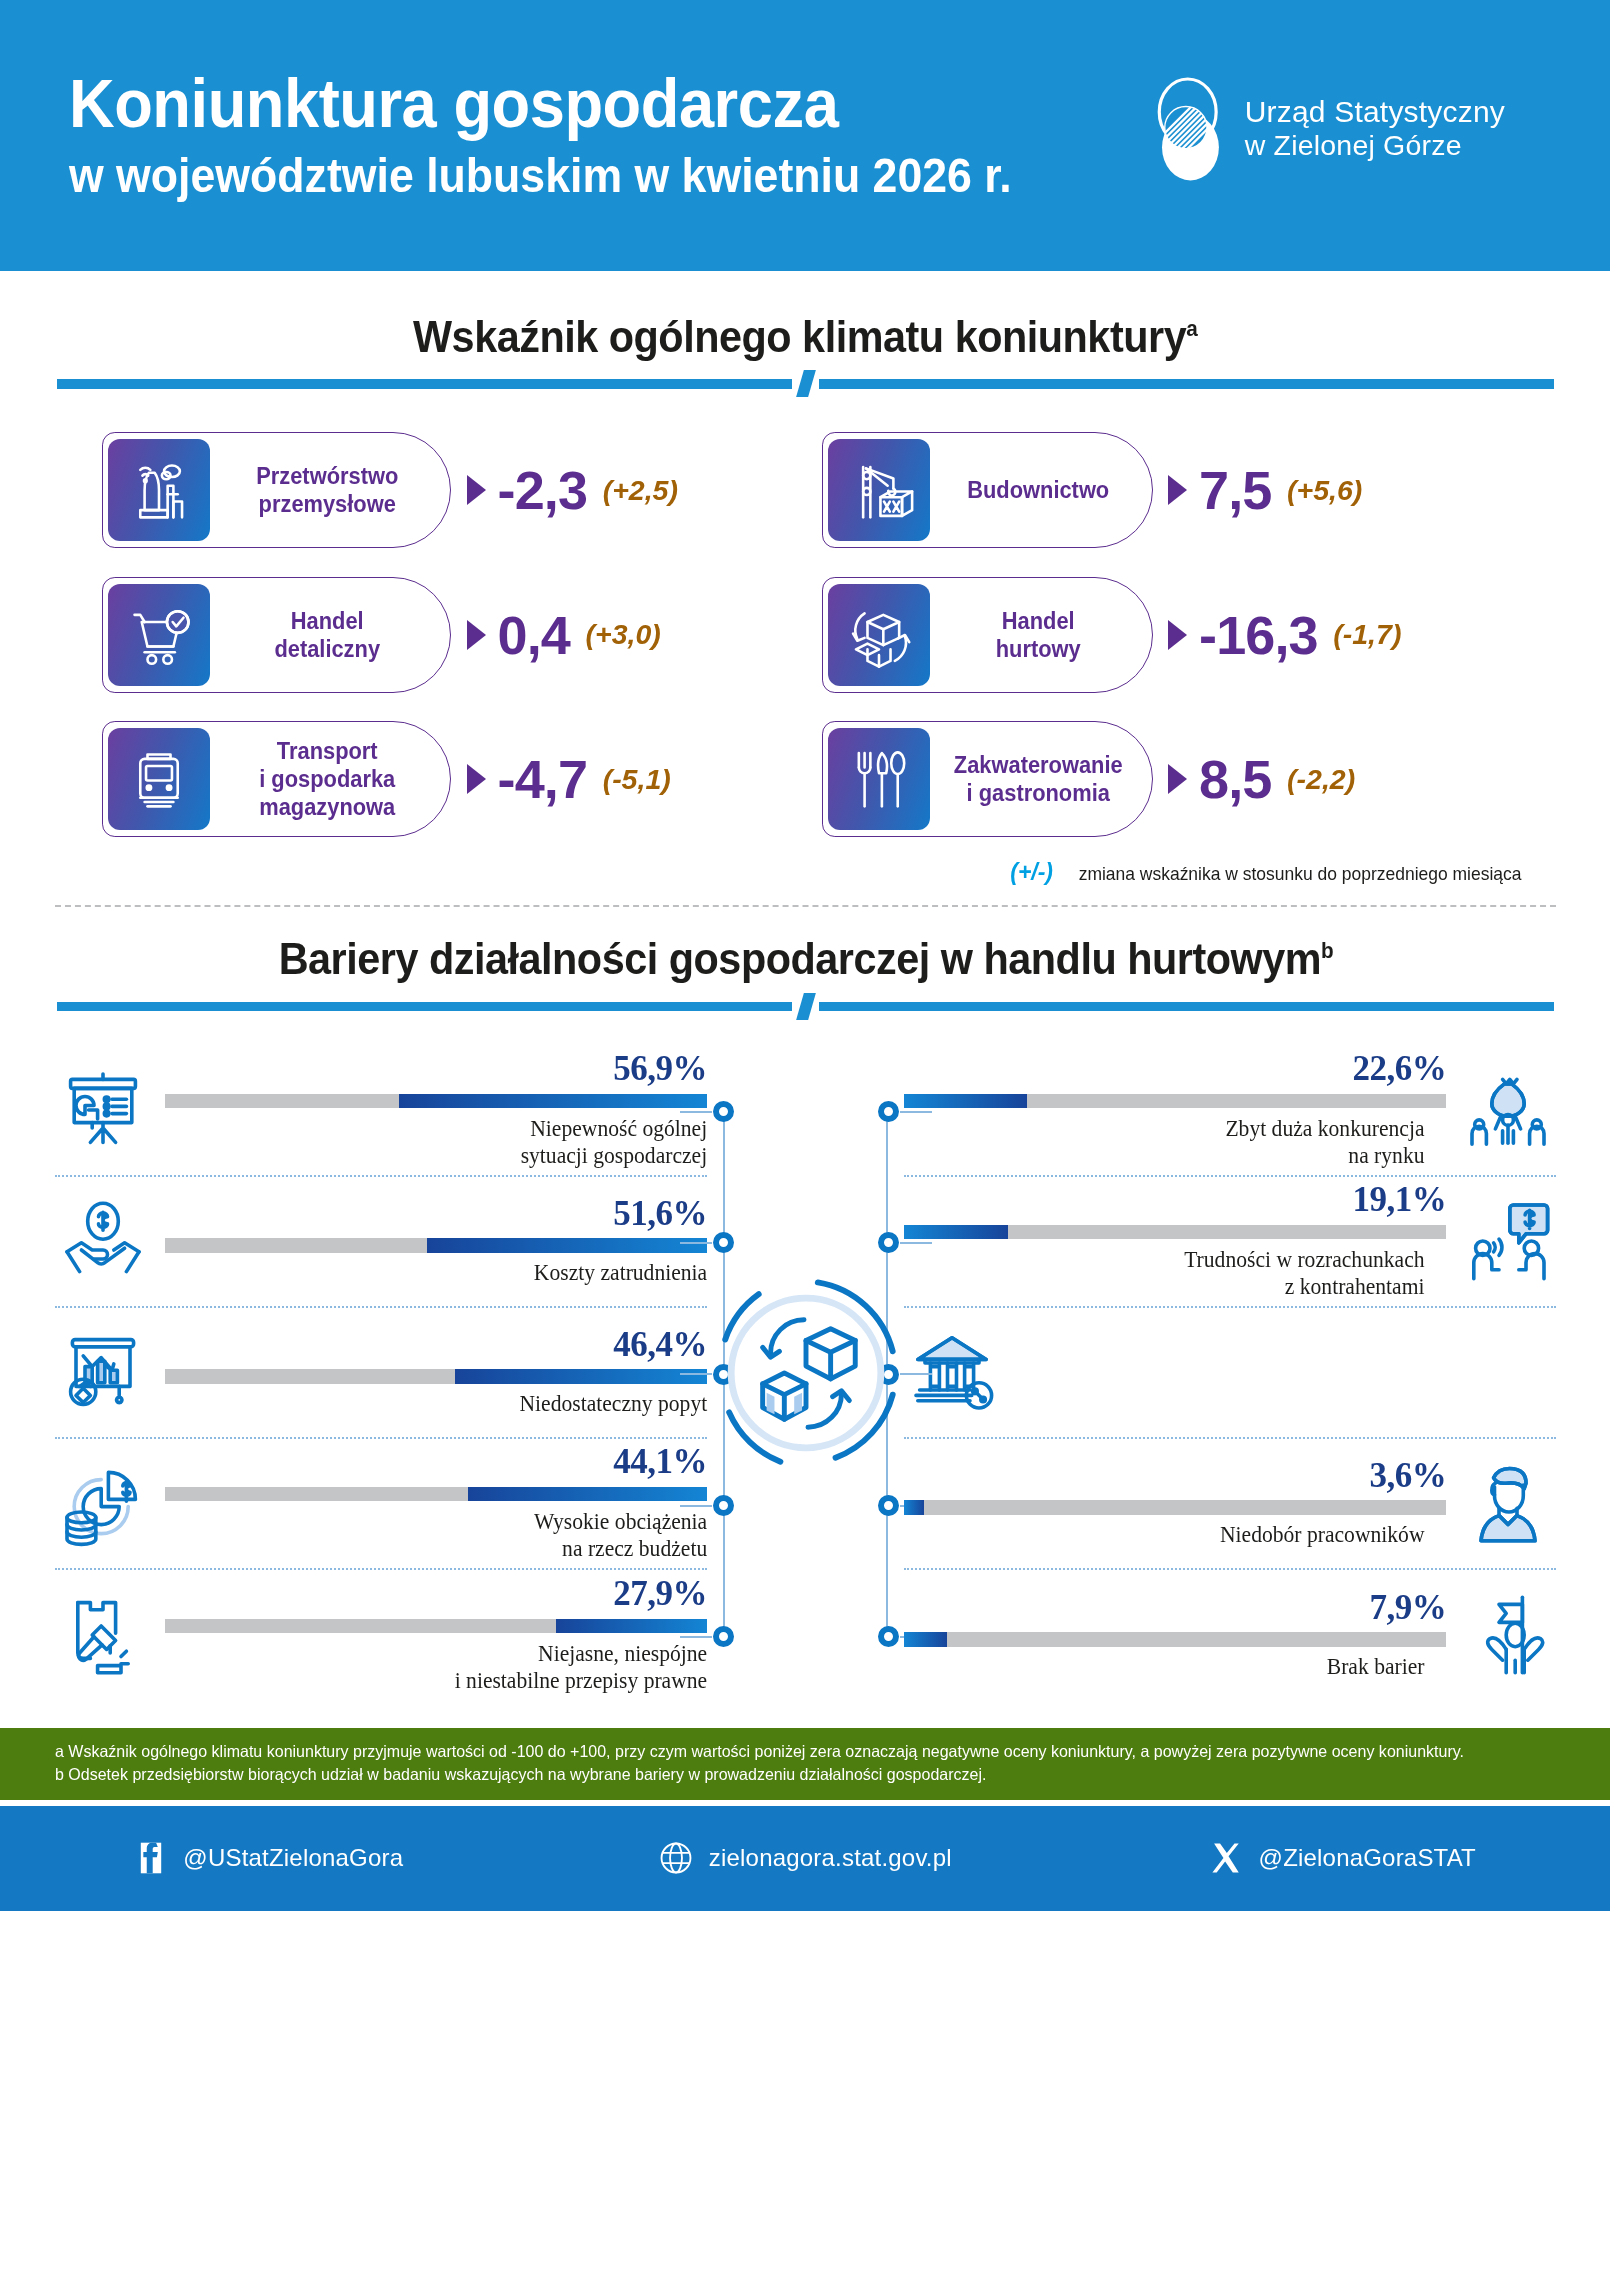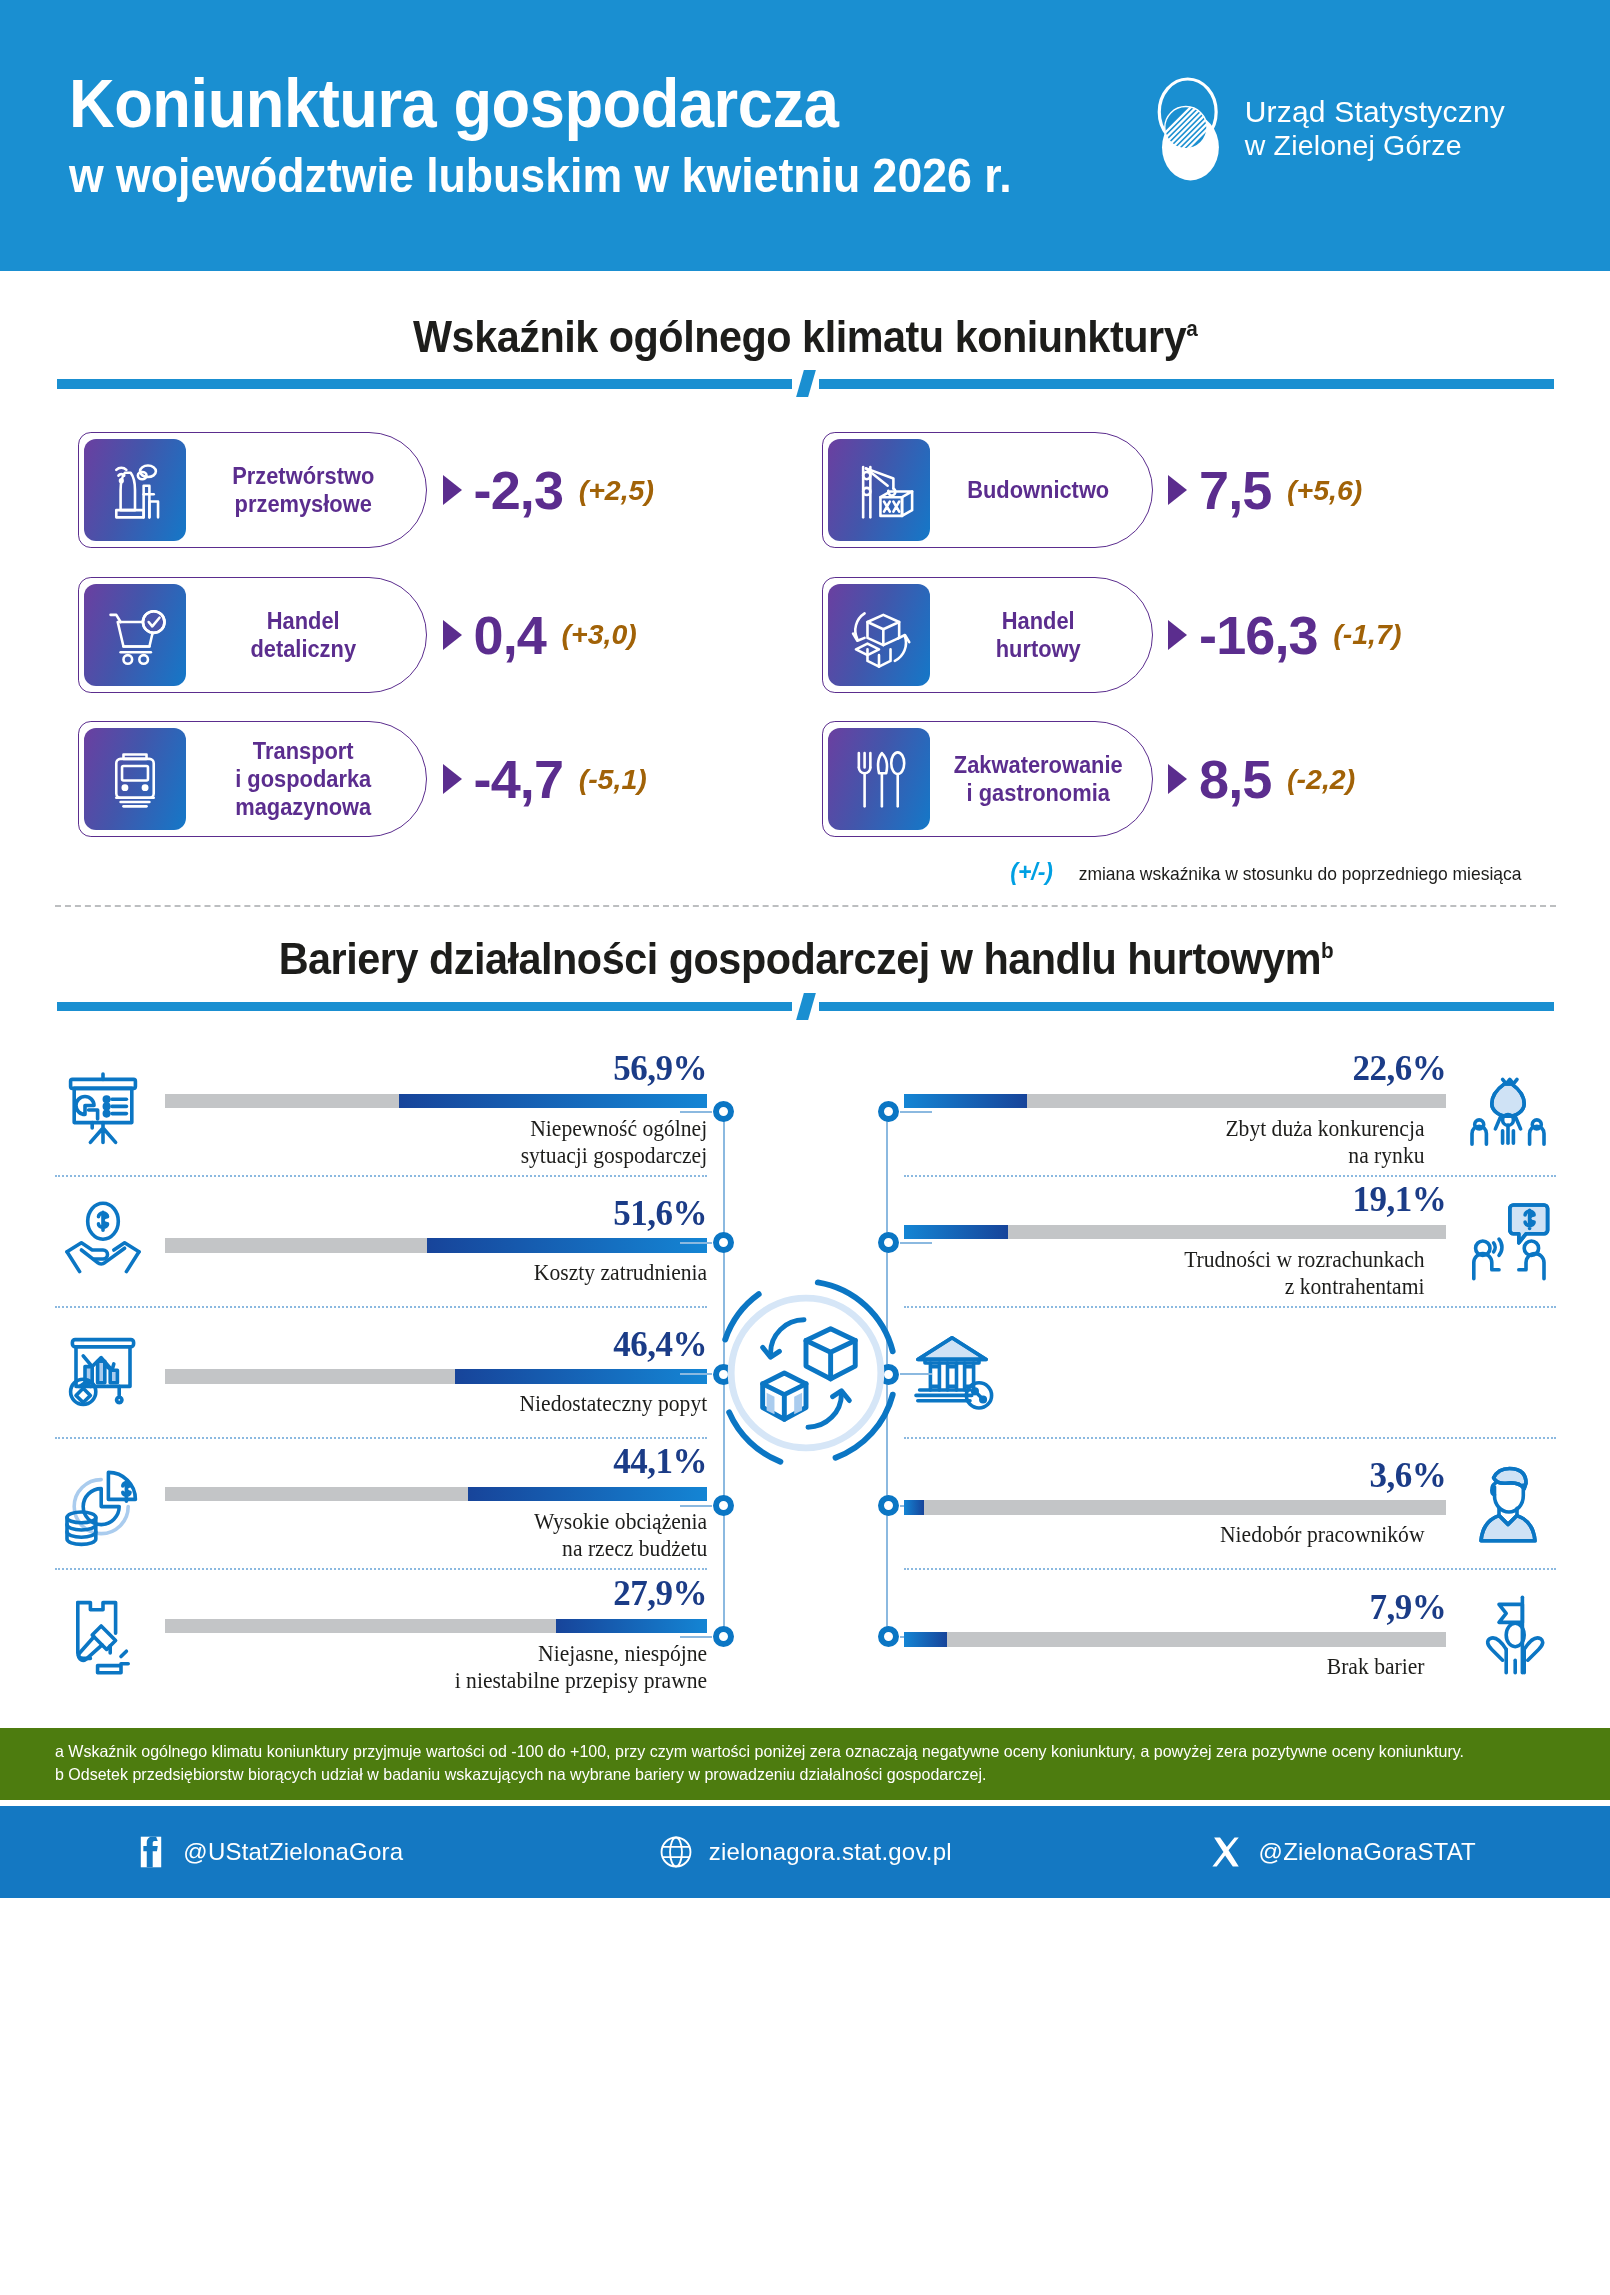--- a/index.html
+++ b/index.html
@@ -76,21 +76,21 @@
     position: absolute;
     left: 50%; top: -5.5px;
     width: 12px; height: 27px;
     background: #1a8fd1;
     transform: translateX(-50%) skewX(-16deg);
   }
 
   
   .ind-grid {
     margin: 41px 0 0 0;
-    padding: 0 78px;
+    padding: 0 102px;
     display: grid;
     grid-template-columns: 1fr 1fr;
     column-gap: 32px;
     row-gap: 28.5px;
   }
   .ind-row { display: flex; align-items: center; }
   .ind-pill {
     position: relative;
     display: flex;
     align-items: center;
@@ -246,21 +246,21 @@
   
   .footnotes {
     background: #4d7c0f;
     margin-top: 27px;
     padding: 12px 55px 13.8px 55px;
     color: #fff;
   }
   .fn-line { font-size: 16.5px; line-height: 1.42; transform: scaleX(0.97); transform-origin: left center;}
   .footbar {
     background: #1478c2;
-    height: 92px;
+    height: 105px;
     margin-top: 5.5px;
     display: flex;
     align-items: center;
   }
   .foot-item {
     flex: 1;
     display: flex;
     align-items: center;
     justify-content: center;
     gap: 15.6px;

